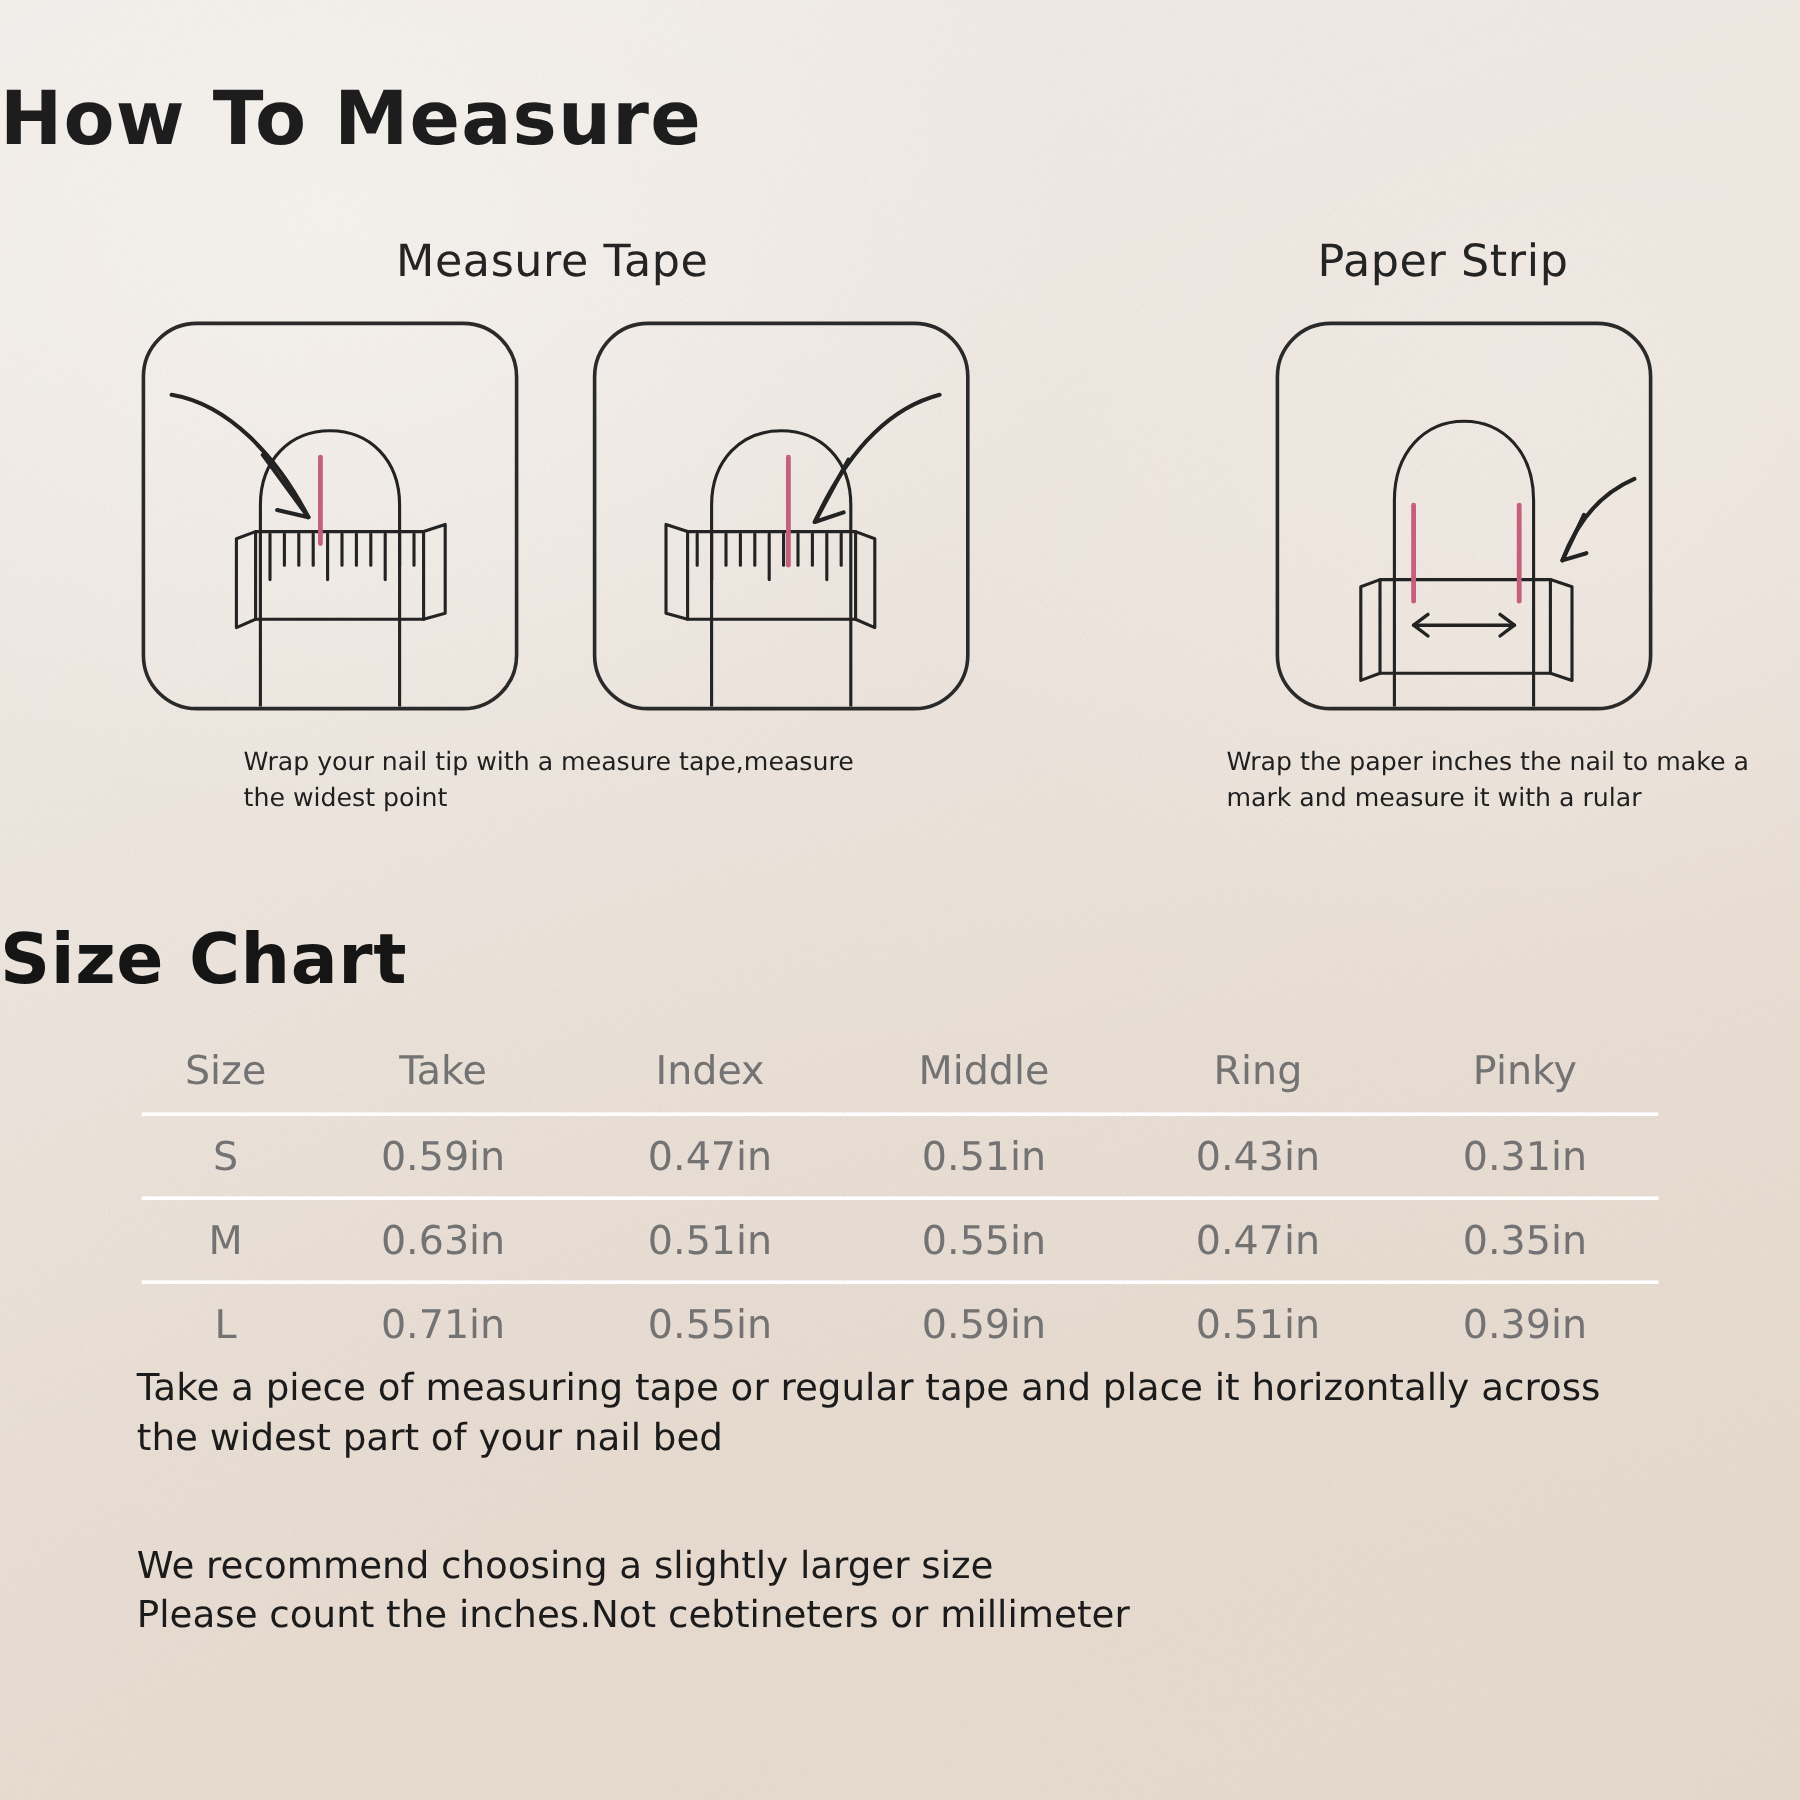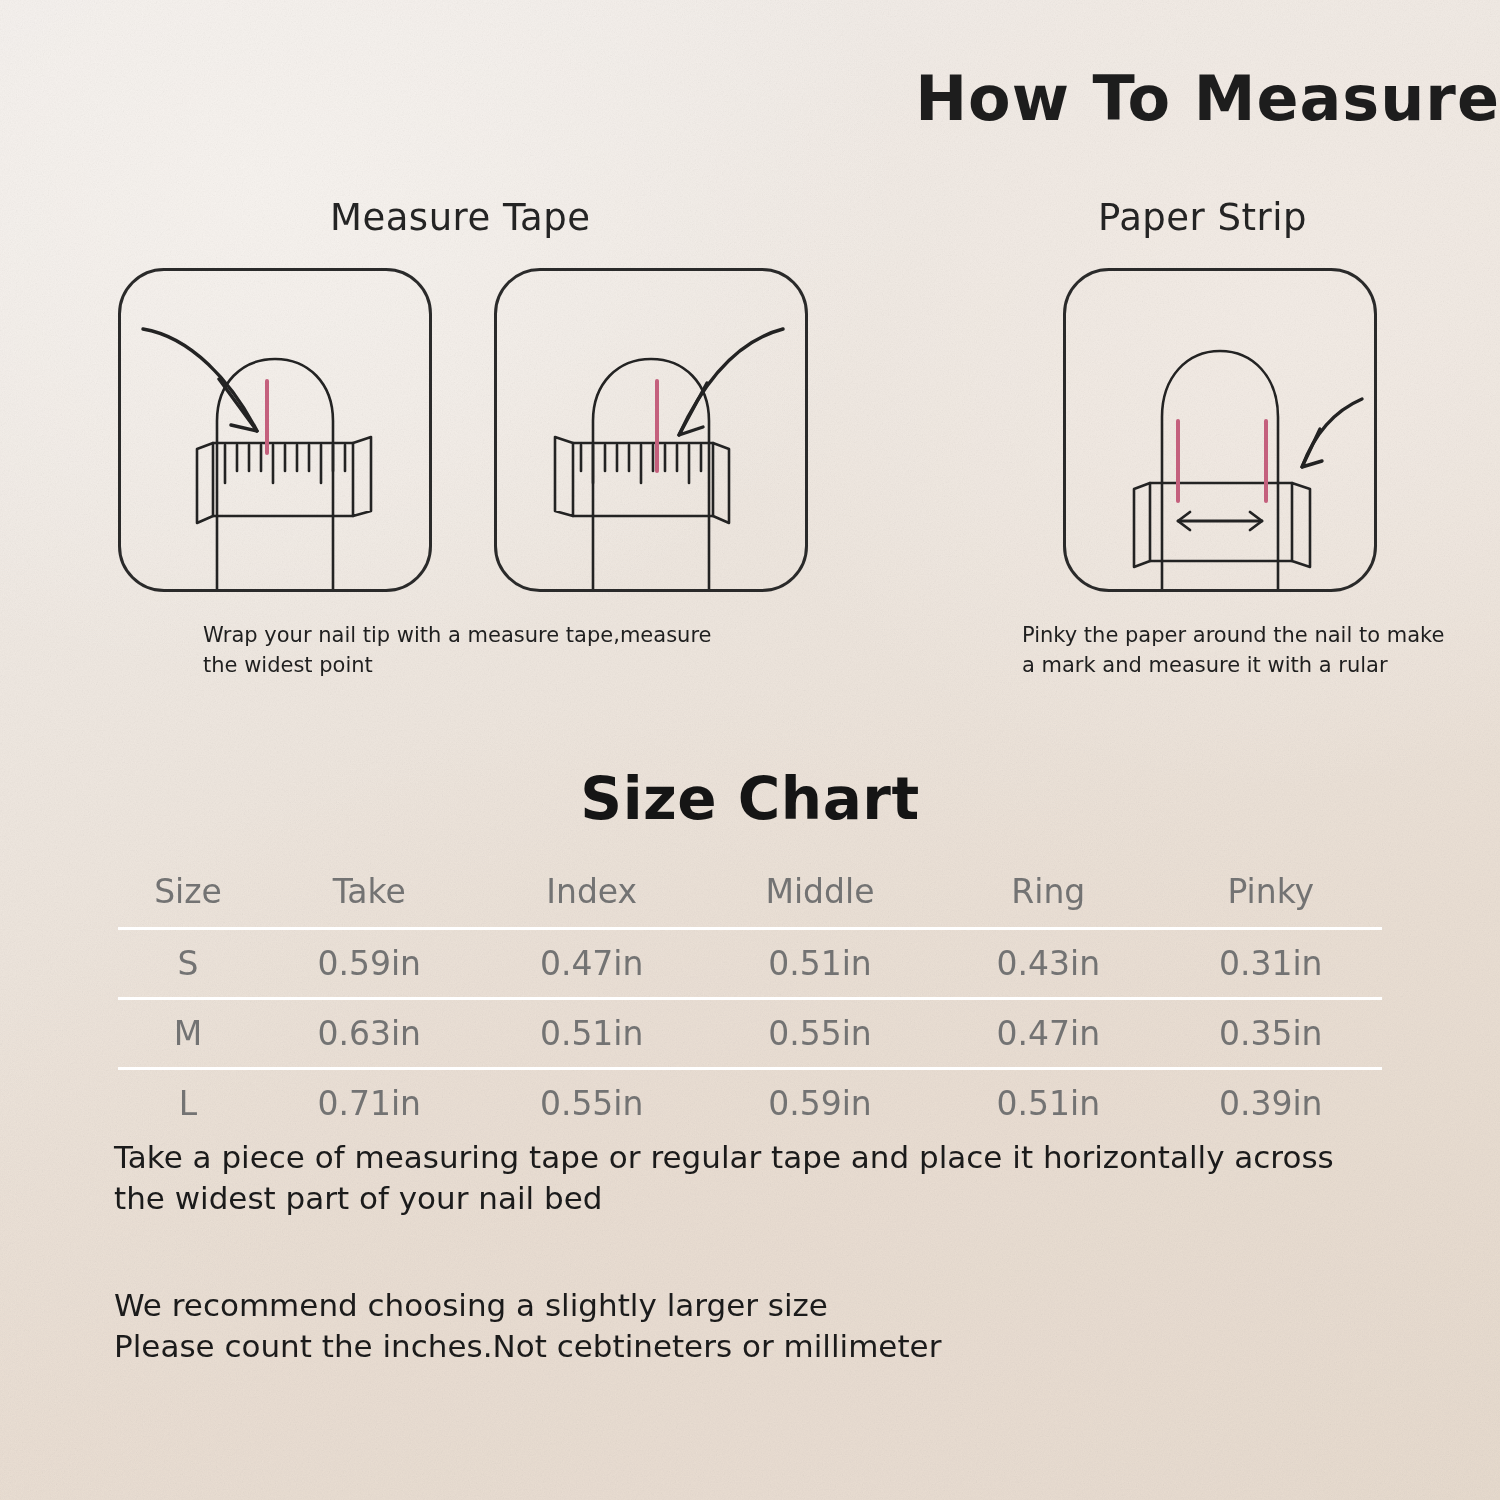--- a/index.html
+++ b/index.html
@@ -35,21 +35,21 @@
     width: 1500px;
     height: 1500px;
   }
 
   
   .main-title {
     position: absolute;
     top: 62px;
     left: 0;
     width: 1500px;
-    text-align: right;
+    text-align: left;
     font-size: 62px;
     font-weight: 700;
     letter-spacing: 1px;
     color: #1d1d1d;
   }
   .sub-title {
     position: absolute;
     font-size: 37px;
     color: #242424;
     font-weight: 400;
@@ -82,21 +82,20 @@
   }
   .cap-tape  { top: 620px; left: 203px; width: 520px; }
   .cap-paper { top: 620px; left: 1022px; width: 440px; }
 
   
   .chart-title {
     position: absolute;
     top: 765px;
     left: 0;
     width: 1500px;
-    text-align: center;
     font-size: 58px;
     font-weight: 700;
     color: #151515;
     letter-spacing: .5px;
   }
   table.size-table {
     position: absolute;
     top: 858px;
     left: 118px;
     width: 1264px;
@@ -227,21 +226,21 @@
 
         <path d="M296 128 C268 140 248 164 236 196" stroke-width="3.4"></path>
         <path d="M254 158 L236 196 L256 190" stroke-width="3.4"></path>
       </g>
       <path d="M112 150 L112 230" stroke="#c4607d" stroke-width="4" stroke-linecap="round"></path>
       <path d="M200 150 L200 230" stroke="#c4607d" stroke-width="4" stroke-linecap="round"></path>
     </svg>
   </div>
 
   <div class="caption cap-tape">Wrap your nail tip with a measure tape,measure the widest point</div>
-  <div class="caption cap-paper">Pinky the paper around the nail to make a mark and measure it with a rular</div>
+  <div class="caption cap-paper">Wrap the paper inches the nail to make a mark and measure it with a rular</div>
 
   <div class="chart-title">Size Chart</div>
 
   <table class="size-table">
     <thead>
       <tr>
         <th>Size</th>
         <th>Take</th>
         <th>Index</th>
         <th>Middle</th>

